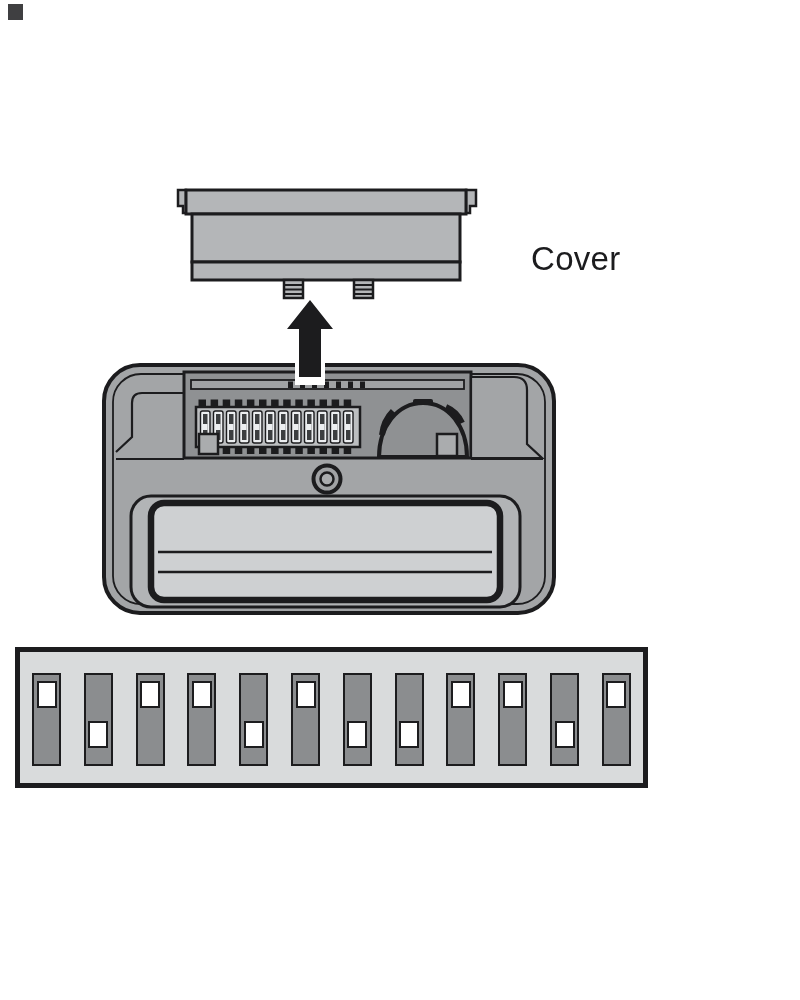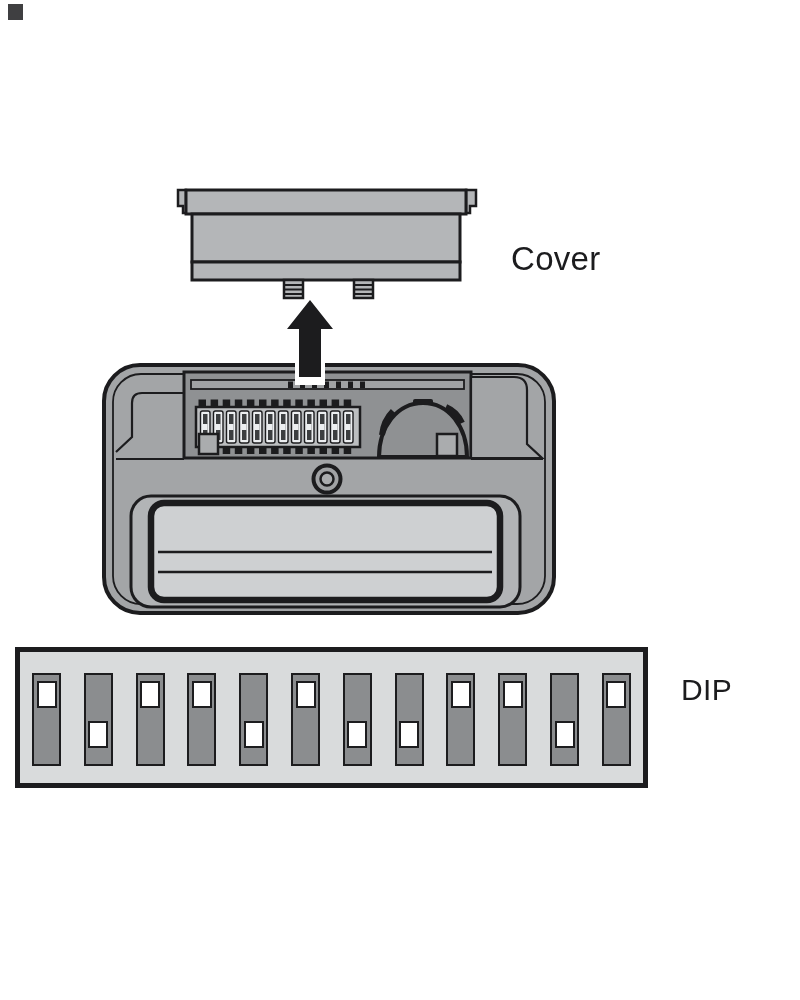--- a/index.html
+++ b/index.html
@@ -19,21 +19,21 @@
   .f-rail  { fill: var(--rail_fill); }
   .f-bank  { fill: var(--bank_fill); }
   .f-bezel { fill: var(--bezel_fill); }
   .f-btn   { fill: var(--button_fill); }
   .f-dark  { fill: var(--outline); }
   .f-white { fill:#ffffff; }
   .f-slotw { fill: var(--slot_light); }
   .f-slotd { fill: var(--slot_dark); }
   .f-arrow { fill: var(--arrow_fill); }
 
-  .label { position:absolute; color:var(--outline); }
+  .label { position:absolute; color:var(--outline);margin-left:20px; }
   #cover-label { left:511px; top:240px; font-size:33px; letter-spacing:0.3px; }
   #dip-label   { left:681px; top:670px; font-size:30px; line-height:1.35; letter-spacing:0.4px; }
 
   #corner-mark { position:absolute; left:8px; top:4px; width:15px; height:16px;
                  background:var(--artifact); }
 
   
   .dip-panel {
     position:absolute; left:15px; top:647px; width:633px; height:141px;
     background:var(--panel_bg); border:5px solid var(--outline); box-sizing:border-box;
@@ -224,16 +224,15 @@
           <div class="dip-act down"></div>
         </div>
         <div class="dip-sw" style="left: 581.8px;">
           <div class="dip-act up"></div>
         </div>
       </div>
   </div>
 
   <div class="label" id="cover-label">Cover</div>
   <div class="label" id="dip-label">
-    <div>DIP</div>
   </div>
 
 </div>
 
 </body></html>

